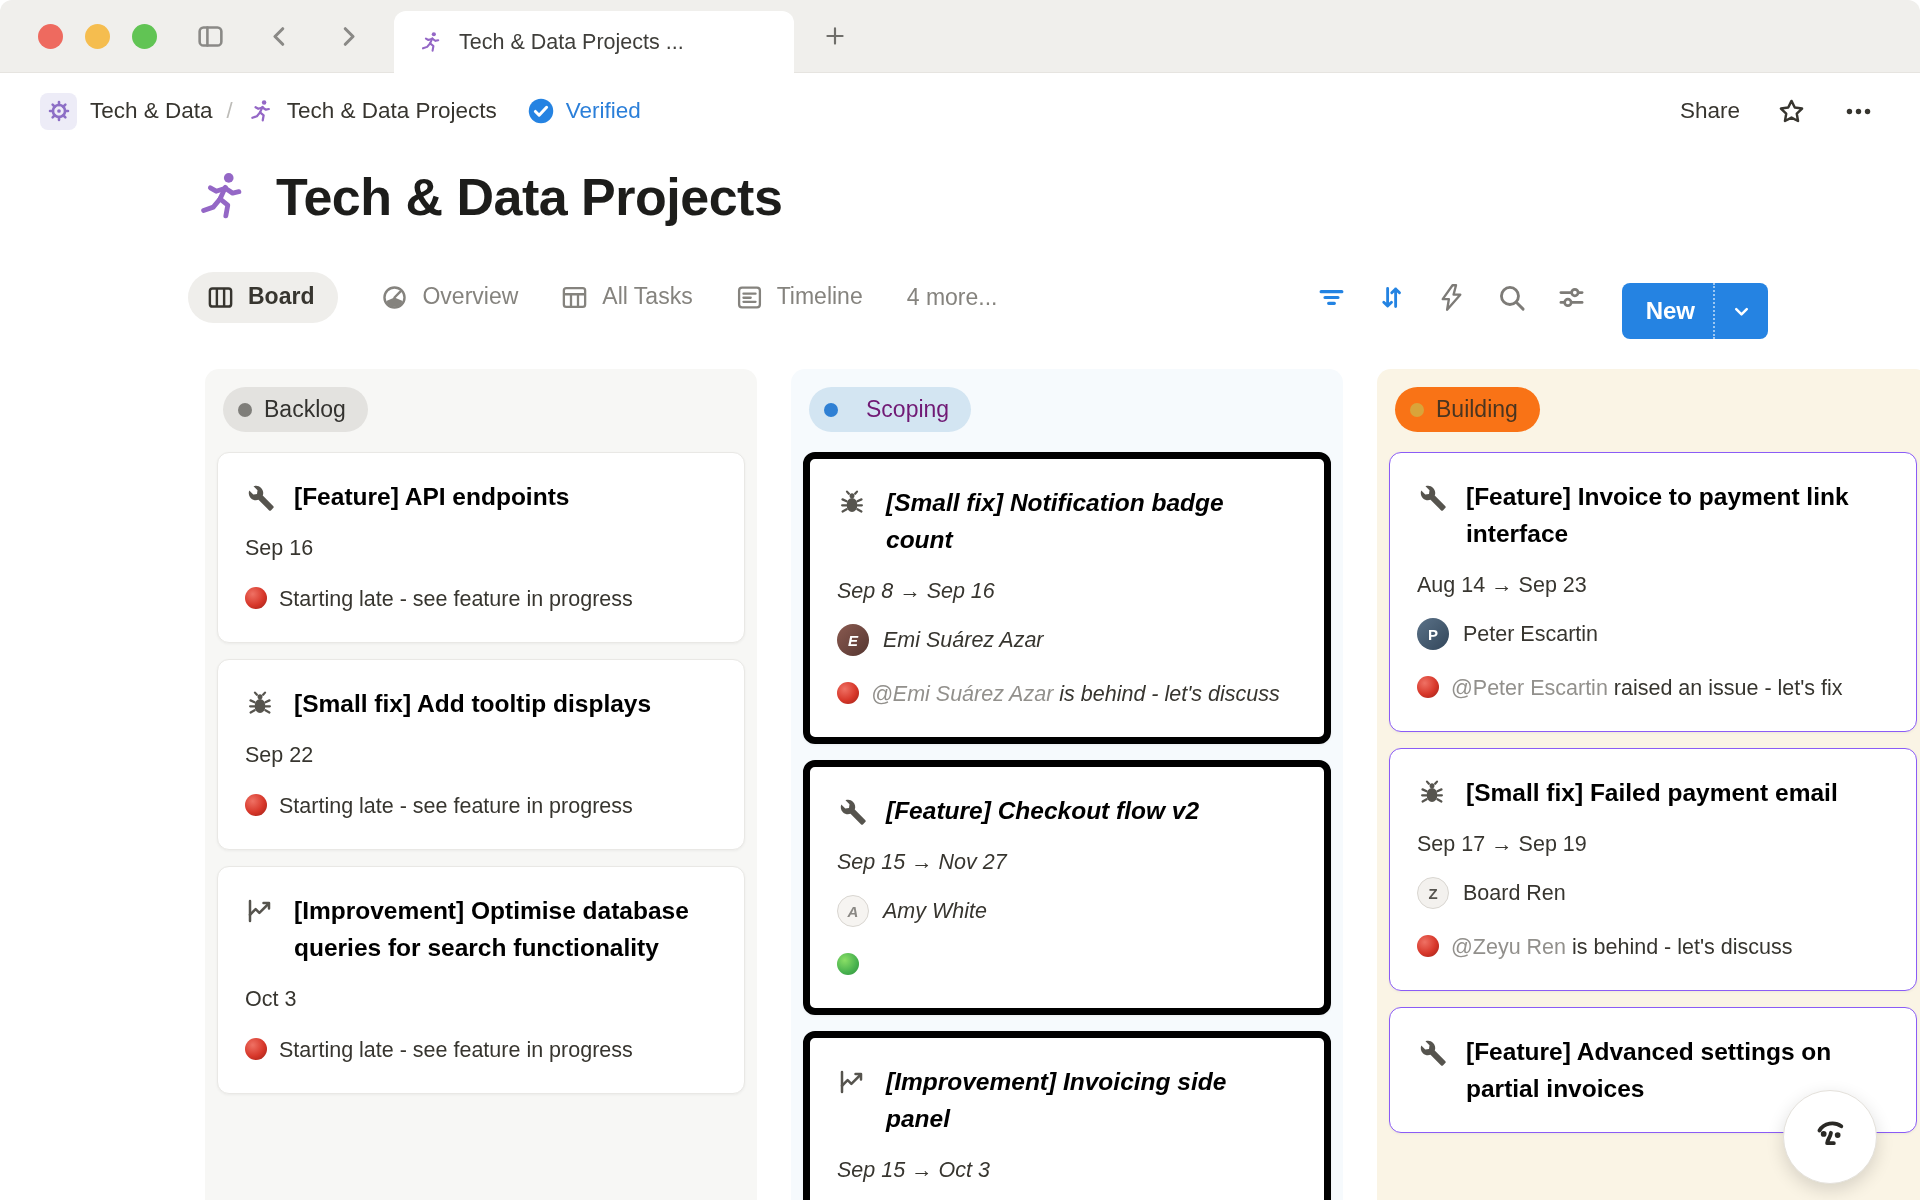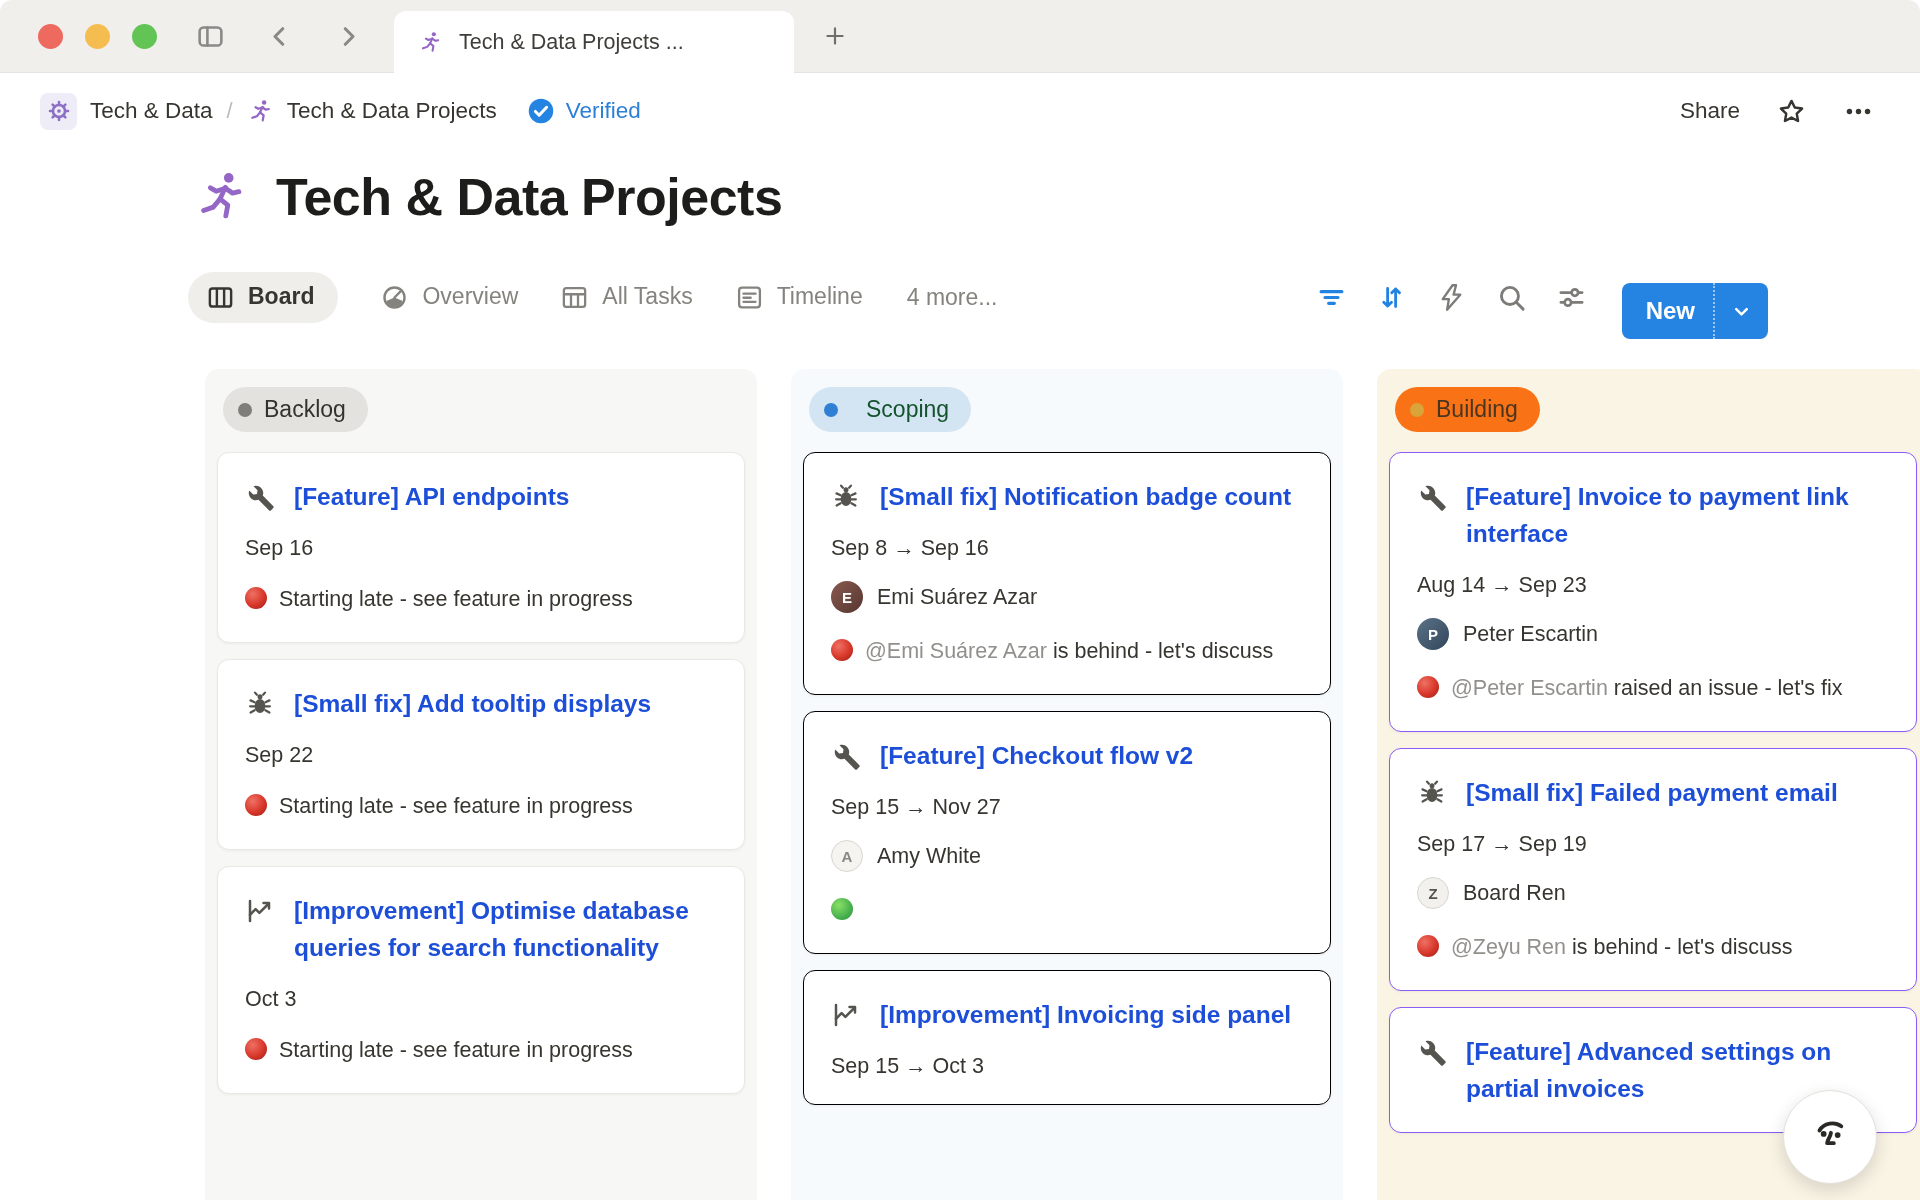--- a/index.html
+++ b/index.html
@@ -77,34 +77,34 @@
   .col{width:552px;flex:none;border-radius:14px;padding:12px;box-sizing:border-box;}
   .col-gray{background:#f7f7f5;}
   .col-blue{background:#f6fafd;}
   .col-yellow{background:#faf4e5;}
   .col-head{margin:6px 6px 20px;}
   .pill{display:inline-flex;align-items:center;gap:12px;padding:9px 22px 9px 15px;
         border-radius:999px;font-size:23px;font-weight:500;cursor:pointer;}
   .pdot{width:14px;height:14px;border-radius:50%;}
   .pill-gray{background:#e3e2df;color:#33322f;}
   .pill-gray .pdot{background:#7f7e7a;}
-  .pill-blue{background:#d3e5f2;color:#14532d;gap:28px;}
+  .pill-blue{background:#d3e5f2;color:#701a75;gap:28px;}
   .pill-blue .pdot{background:#2f80d4;}
   .pill-yellow{background:#f97316;color:#4a3520;}
   .pill-yellow .pdot{background:#d9a43a;}
 
   .card{background:#ffffff;border-radius:12px;padding:25px 27px;margin-bottom:16px;
         box-shadow:0 1px 3px rgba(15,15,15,.05);cursor:pointer;}
   .col-gray  .card{border:1px solid #e9e8e5;}
-  .col-blue  .card{border:1px solid #000000;}
+  .col-blue  .card{border:7px solid #000000;font-style:italic;}
   .col-yellow .card{border:1px solid #8b5cf6;}
   .card-head{display:flex;gap:19px;}
   .ticon{width:30px;height:30px;flex:none;margin-top:4px;color:#56544e;}
   .ticon svg{width:30px;height:30px;}
-  .ctitle{font-size:24.5px;line-height:37px;font-weight:600;color:#1d4ed8;}
+  .ctitle{font-size:24.5px;line-height:37px;font-weight:600;color:#000000;}
   .cdate{margin-top:21px;font-size:21.5px;color:#37352f;}
   .cassign{margin-top:20px;display:flex;align-items:center;gap:14px;font-size:21.5px;color:#37352f;}
   .avatar{width:32px;height:32px;border-radius:50%;flex:none;display:flex;align-items:center;
           justify-content:center;font-size:15px;font-weight:700;box-sizing:border-box;}
   .av-emi{background:linear-gradient(135deg,#8a5a50,#553630);color:#fff;}
   .av-amy{background:#f6f4f1;border:1px solid #d9d6d1;color:#8a8884;}
   .av-peter{background:linear-gradient(135deg,#5b7288,#32465a);color:#fff;}
   .av-zeyu{background:#f3f1ee;border:1px solid #d9d6d1;color:#55534e;}
   .cstatus{margin-top:20px;font-size:21.5px;line-height:36px;color:#37352f;}
   .sdot{display:inline-block;width:22px;height:22px;border-radius:50%;vertical-align:-3px;margin-right:12px;}

